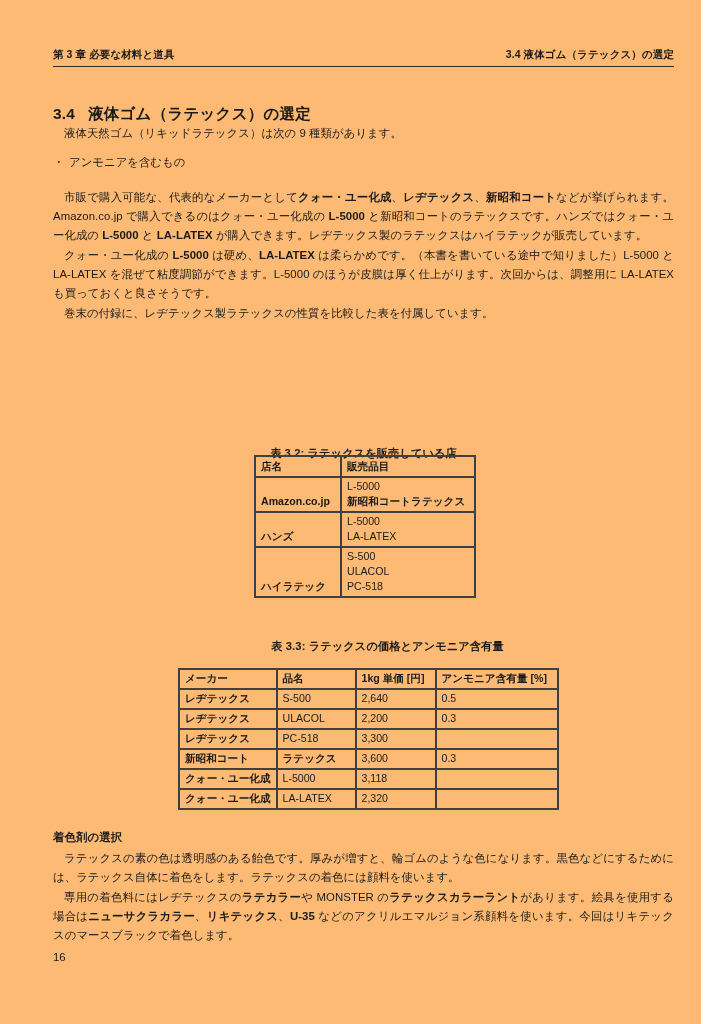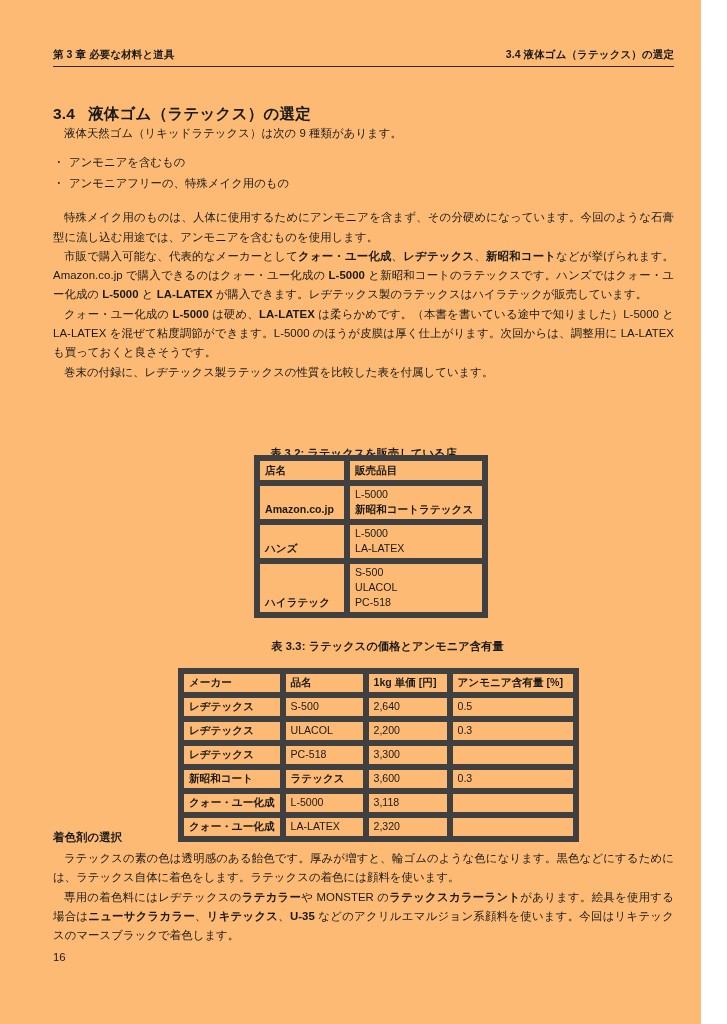--- a/index.html
+++ b/index.html
@@ -101,21 +101,21 @@
 
   
   table.doc-table {
     position: absolute;
     border-collapse: collapse;
     font-size: 10.6px;
     color: #1a1a1a;
   }
   table.doc-table th,
   table.doc-table td {
-    border: 6px solid #404040;
+    border: 2px solid #404040;
     padding: 1px 5px;
     vertical-align: top;
     line-height: 15.4px;
     white-space: nowrap;
   }
   table.doc-table th {
     font-weight: bold;
     text-align: left;
   }
 
@@ -186,26 +186,24 @@
 
   <h2 class="section-title">
     <span class="num">3.4</span><span>液体ゴム（ラテックス）の選定</span>
   </h2>
 
   <div class="body-wrap">
     <p class="para lead">液体天然ゴム（リキッドラテックス）は次の 9 種類があります。</p>
 
     <ul class="bullets">
       <li>アンモニアを含むもの</li>
-      <li>アンモニアフリーの、特殊メイク用のもの</li>
     </ul>
 
     <div class="gap-a"></div>
 
-    <p class="para indent">特殊メイク用のものは、人体に使用するためにアンモニアを含まず、その分硬めになっています。今回のような石膏型に流し込む用途では、アンモニアを含むものを使用します。</p>
     <p class="para indent"><span>市販で購入可能な、代表的なメーカーとして</span><span class="b">クォー・ユー化成</span><span>、</span><span class="b">レヂテックス</span><span>、</span><span class="b">新昭和コート</span><span>などが挙げられます。Amazon.co.jp で購入できるのはクォー・ユー化成の </span><span class="b">L-5000</span><span> と新昭和コートのラテックスです。ハンズではクォー・ユー化成の </span><span class="b">L-5000</span><span> と </span><span class="b">LA-LATEX</span><span> が購入できます。レヂテックス製のラテックスはハイラテックが販売しています。</span></p>
     <p class="para indent"><span>クォー・ユー化成の </span><span class="b">L-5000</span><span> は硬め、</span><span class="b">LA-LATEX</span><span> は柔らかめです。（本書を書いている途中で知りました）L-5000 と LA-LATEX を混ぜて粘度調節ができます。L-5000 のほうが皮膜は厚く仕上がります。次回からは、調整用に LA-LATEX も買っておくと良さそうです。</span></p>
     <p class="para indent">巻末の付録に、レヂテックス製ラテックスの性質を比較した表を付属しています。</p>
   </div>
 
   <div class="caption" id="caption-32">表 3.2: ラテックスを販売している店</div>
 
   <table class="doc-table" id="table-32">
     <thead>
       <tr>

